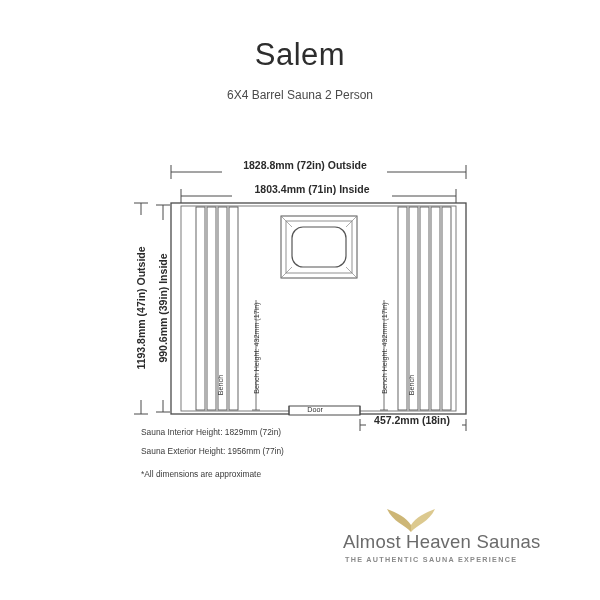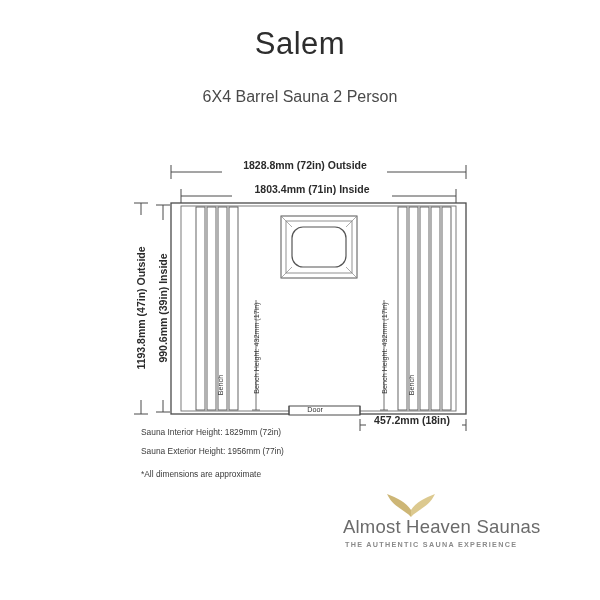--- a/index.html
+++ b/index.html
@@ -12,36 +12,36 @@
     background: #ffffff;
     font-family: "Liberation Sans", sans-serif;
     color: #3a3a3a;
     position: relative;
     overflow: hidden;
   }
 
   
   .title {
     position: absolute;
-    top: 26px;
+    top: 37px;
     left: 0;
     width: 600px;
     text-align: center;
     font-size: 31px;
     font-weight: normal;
     letter-spacing: 0.5px;
     color: #2d2d2d;
   }
   .subtitle {
     position: absolute;
     top: 88px;
     left: 0;
     width: 600px;
     text-align: center;
-    font-size: 16px;
+    font-size: 12px;
     color: #4a4a4a;
   }
 
   
   #diagram {
     position: absolute;
     left: 0;
     top: 0;
     width: 600px;
     height: 600px;
@@ -60,21 +60,21 @@
   .note {
     font-family: "Liberation Sans", sans-serif;
     font-size: 8.4px;
     fill: #3a3a3a;
   }
 
   
   .logo-wrap {
     position: absolute;
     left: 330px;
-    top: 490px;
+    top: 505px;
     width: 250px;
     height: 70px;
   }
   .logo-name {
     position: absolute;
     left: 13px;
     top: 26px;
     font-size: 18.5px;
     color: #6b6b6b;
     letter-spacing: 0.2px;

